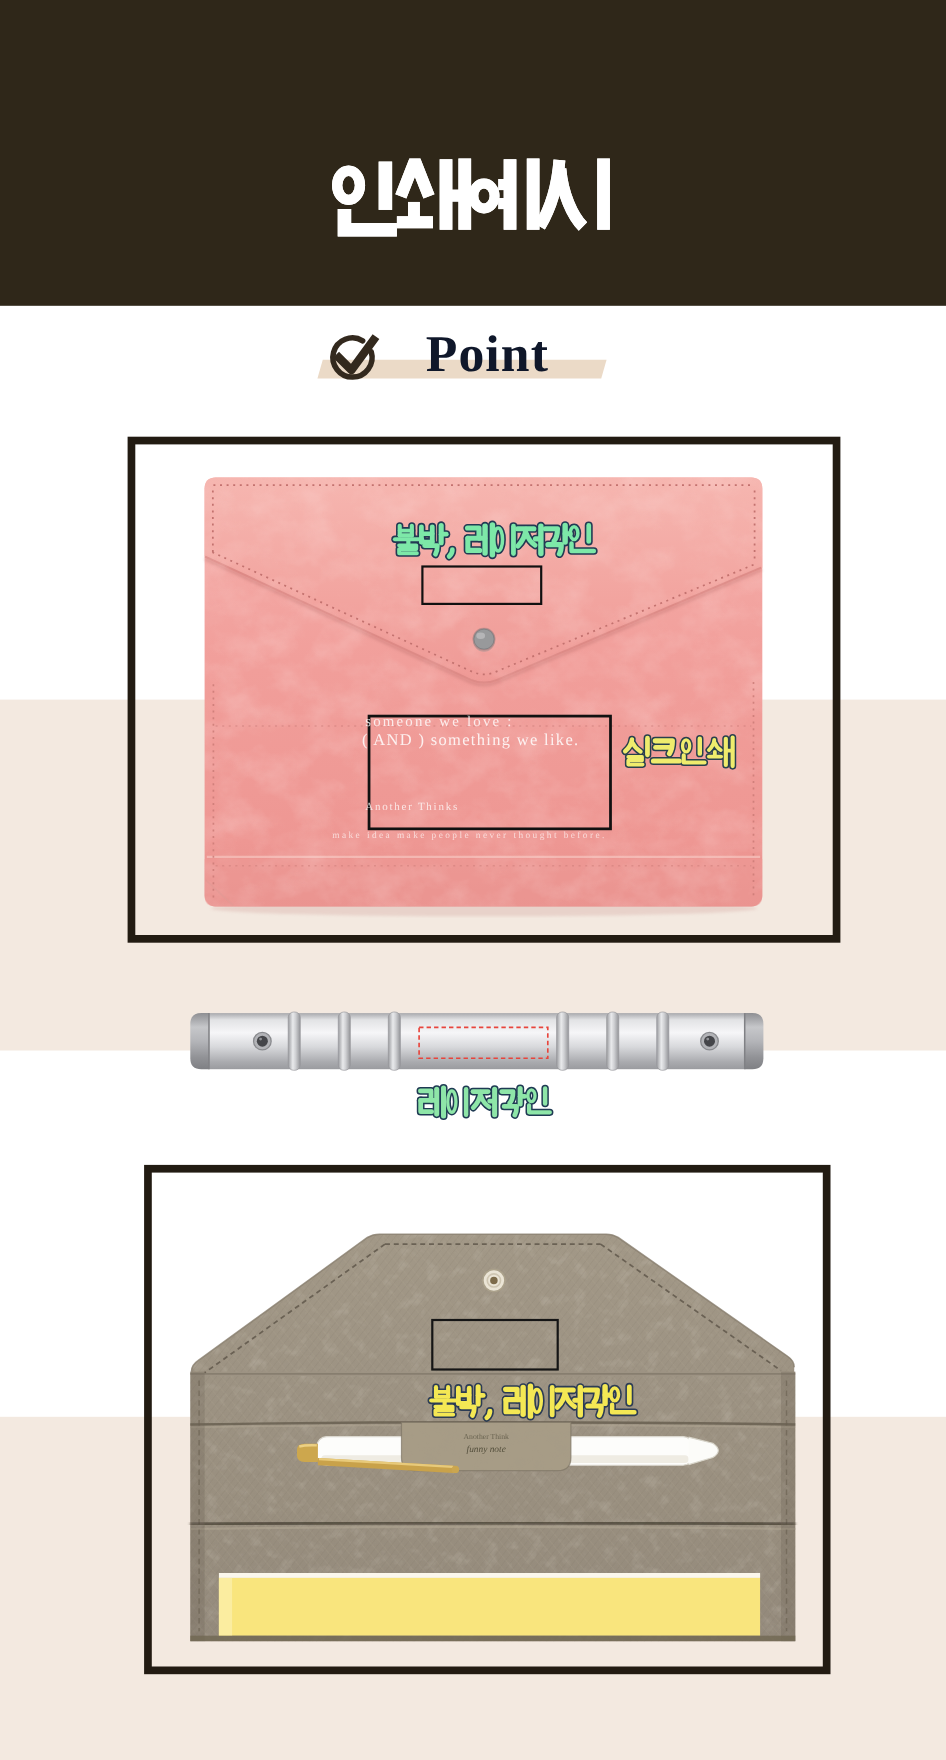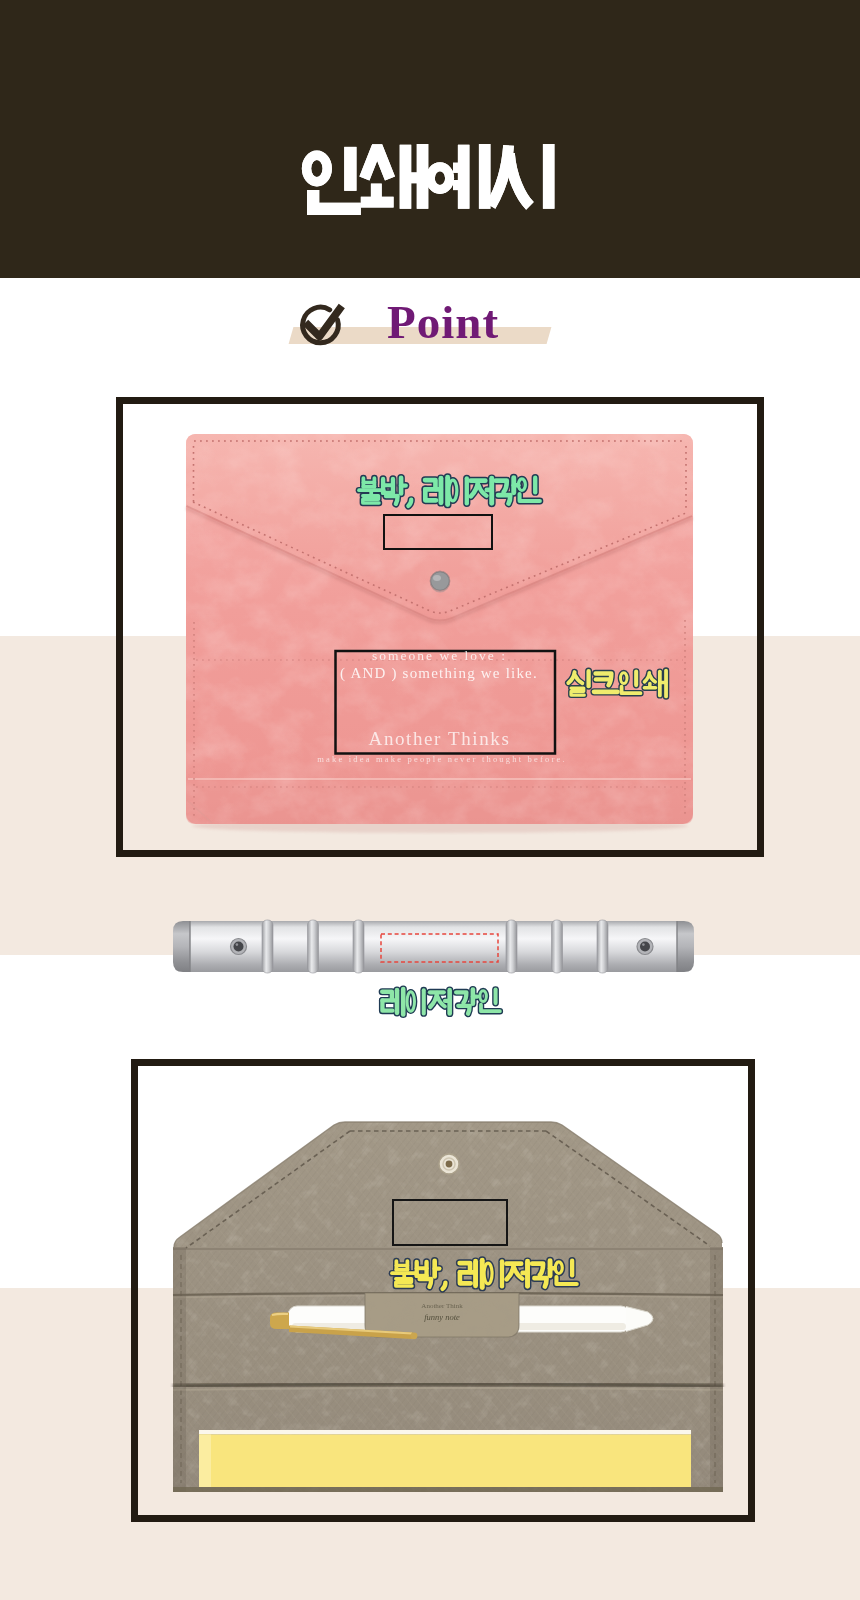--- a/index.html
+++ b/index.html
@@ -1,23 +1,23 @@
 <!DOCTYPE html>
 <html><head><meta charset="utf-8"><style>
 html,body{margin:0;padding:0}
 body{width:860px;height:1600px;position:relative;background:#ffffff;overflow:hidden;font-family:"Liberation Sans",sans-serif}
 .abs{position:absolute}
 #band1{left:0;top:636px;width:860px;height:319px;background:#f3e9e0}
 #band2{left:0;top:1288px;width:860px;height:312px;background:#f3e9e0}
 #hdr{left:0;top:0;width:860px;height:278px;background:#2f2719}
 #ptbar{left:291px;top:327px;width:258px;height:17px;background:#ebdac7;transform:skewX(-16deg)}
-#pttxt{left:387px;top:295px;width:140px;font-family:"Liberation Serif",serif;font-weight:bold;font-size:47px;color:#701a75;letter-spacing:1px}
+#pttxt{left:387px;top:295px;width:140px;font-family:"Liberation Serif",serif;font-weight:bold;font-size:47px;color:#0f172a;letter-spacing:1px}
 #box1{left:116px;top:397px;width:634px;height:446px;border:7px solid #221b12}
 #box2{left:131px;top:1059px;width:610px;height:449px;border:7px solid #221b12}
-.silk{font-family:"Liberation Serif",serif;color:#ffffff;text-align:center;position:absolute}
+.silk{font-family:"Liberation Serif",serif;color:#ffffff;text-align:left;position:absolute}
 </style></head><body>
 <div class="abs" id="band1"></div>
 <div class="abs" id="band2"></div>
 <div class="abs" id="hdr"></div>
 <div class="abs" id="ptbar"></div>
 <div class="abs" id="pttxt">Point</div>
 <div class="abs" id="box1"></div>
 <div class="abs" id="box2"></div>
 <svg class="abs" style="left:0;top:0" width="860" height="1600" viewBox="0 0 860 1600">
 <path transform="translate(296.0,144) scale(0.7200)" d="M14.6,34 A14.4,18.4 0 1,0 43.4,34 A14.4,18.4 0 1,0 14.6,34" fill="none" stroke="#ffffff" stroke-width="13.00" stroke-linecap="butt" stroke-linejoin="miter"></path>
@@ -433,13 +433,13 @@
 <path transform="translate(528.6,1259) scale(0.2900)" d="M12,16 H50 C50,34 47,46 39,55" fill="none" stroke="#f4e854" stroke-width="16.00" stroke-linecap="round" stroke-linejoin="round"></path>
 <path transform="translate(528.6,1259) scale(0.2900)" d="M74,6 V58" fill="none" stroke="#f4e854" stroke-width="17.00" stroke-linecap="round" stroke-linejoin="round"></path>
 <path transform="translate(528.6,1259) scale(0.2900)" d="M74,32 H90" fill="none" stroke="#f4e854" stroke-width="16.00" stroke-linecap="round" stroke-linejoin="round"></path>
 <path transform="translate(528.6,1259) scale(0.2900)" d="M20,66 H62 C62,78 60,88 56,95" fill="none" stroke="#f4e854" stroke-width="16.00" stroke-linecap="round" stroke-linejoin="round"></path>
 <path transform="translate(552.4,1259) scale(0.2900)" d="M10,30 A12,20 0 1,0 34,30 A12,20 0 1,0 10,30" fill="none" stroke="#f4e854" stroke-width="11.00" stroke-linecap="round" stroke-linejoin="round"></path>
 <path transform="translate(552.4,1259) scale(0.2900)" d="M68,6 V56" fill="none" stroke="#f4e854" stroke-width="15.00" stroke-linecap="round" stroke-linejoin="round"></path>
 <path transform="translate(552.4,1259) scale(0.2900)" d="M14,62 V86 H84" fill="none" stroke="#f4e854" stroke-width="14.00" stroke-linecap="round" stroke-linejoin="round"></path>
 </svg>
 <div class="silk" style="left:332px;top:648px;width:215px;font-size:13.5px;letter-spacing:2px;opacity:0.8">someone we love :</div>
 <div class="silk" style="left:329px;top:665px;width:220px;font-size:15px;letter-spacing:1.2px;opacity:0.85">( AND ) something we like.</div>
-<div class="silk" style="left:332px;top:728px;width:215px;font-size:19px;letter-spacing:1.6px;opacity:0.75">Another Thinks</div>
+<div class="silk" style="left:332px;top:728px;width:215px;font-size:10px;letter-spacing:1.6px;opacity:0.75">Another Thinks</div>
 <div class="silk" style="left:302px;top:754px;width:280px;font-size:8.5px;letter-spacing:2.2px;opacity:0.65;white-space:nowrap">make idea make people never thought before.</div>
 </body></html>

